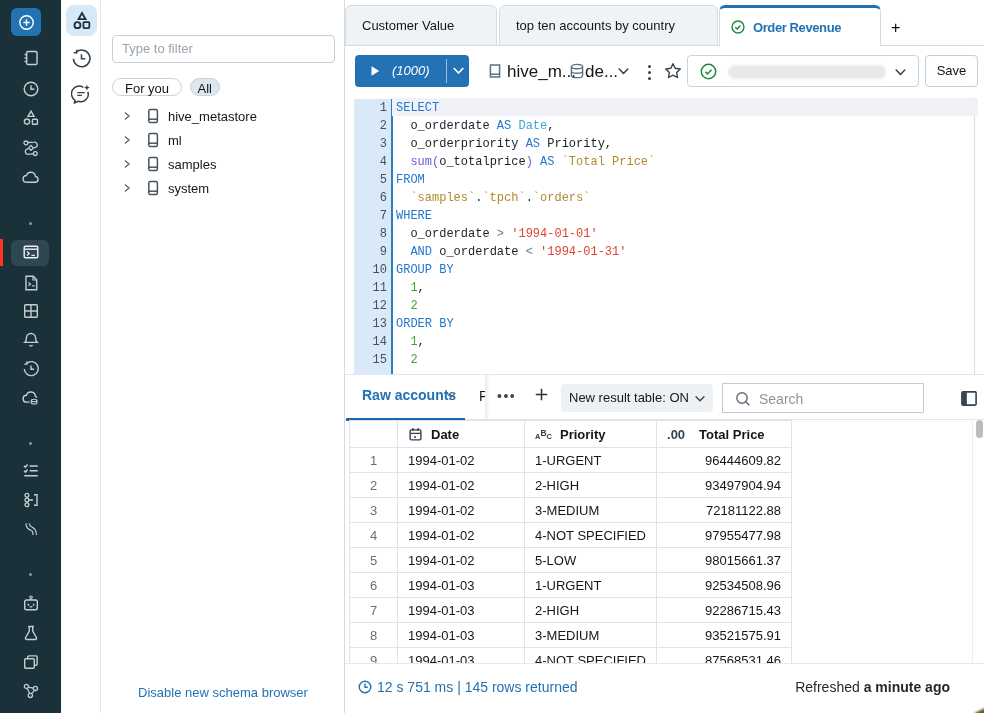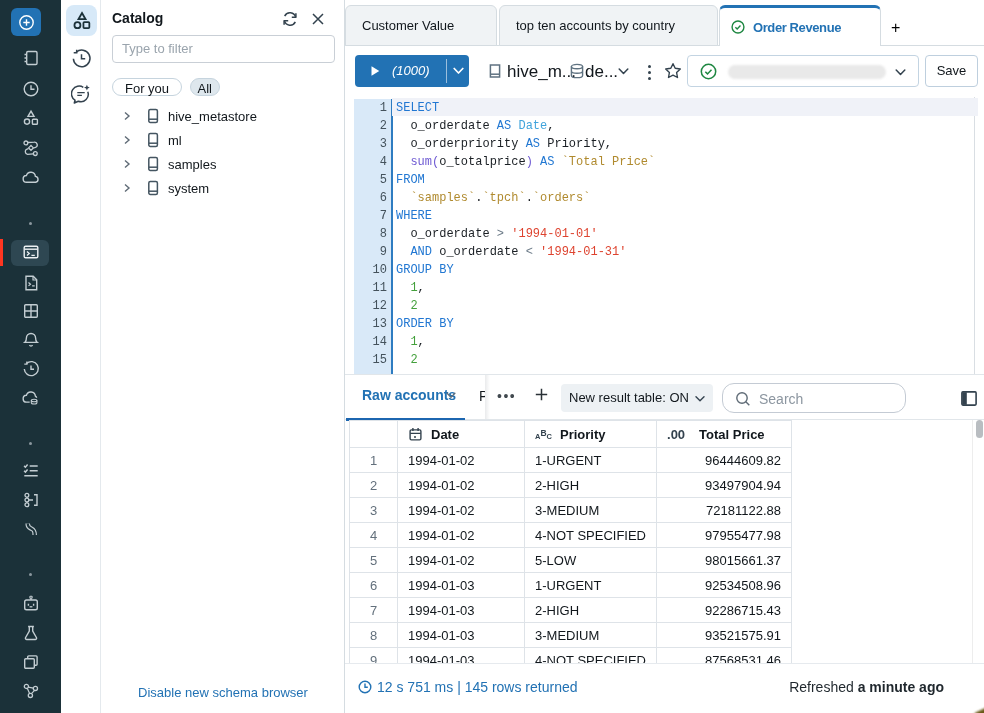--- a/index.html
+++ b/index.html
@@ -83,38 +83,38 @@
 .bt { color:#B08A2E; } .str { color:#DE432F; } .num { color:#44A03C; }
 .op { color:#6B7A87; }
 
 
 .rtool { position:absolute; left:0; top:374px; width:639px; height:46px; background:#fff;
   border-top:1px solid #E1E6EA; border-bottom:1px solid #E1E6EA; }
 .rtab { position:absolute; left:17px; top:12px; font-size:14px; color:#2272B4; font-weight:bold; }
 .rtab-underline { position:absolute; left:1px; top:43px; width:119px; height:3px; background:#1C66B0; }
 .newres { position:absolute; left:216px; top:9px; height:28px; line-height:28px;
   background:#EDF1F4; border-radius:4px; padding:0 8px; font-size:13px; color:#11171C; }
-.rsearch { position:absolute; left:377px; top:8px; width:184px; height:30px;
-  border:1px solid #C4CBD4; border-radius:12px; background:#fff; }
+.rsearch { position:absolute; left:377px; top:8px; width:202px; height:30px;
+  border:1px solid #C4CBD4; border-radius:0; background:#fff; }
 .rsearch span { position:absolute; left:36px; top:7px; font-size:14px; color:#8C96A0; }
 
 
 .rtable { position:absolute; left:4px; top:420px; width:445px; height:243px; overflow:hidden;
   font-size:13px; color:#11171C; }
 .rtable table { border-collapse:collapse; table-layout:fixed; }
 .rtable th, .rtable td { border:1px solid #DEE3E8; padding:0 10px; height:25px;
   white-space:nowrap; overflow:hidden; }
 .rtable th { height:27px; font-weight:bold; text-align:left; background:#fff; }
 .hdr-ic { vertical-align:-3px; margin-right:8px; }
 .rtable td.rn { color:#63707C; text-align:center; padding:0; }
 .rtable td.pr { text-align:right; }
 .footer { position:absolute; left:0; top:663px; width:639px; height:46px; background:#fff;
   border-top:1px solid #E6EAEE; }
 .fstat { position:absolute; left:13px; top:15px; font-size:14px; color:#2272B4; }
-.frefresh { position:absolute; right:40px; top:15px; font-size:14px; color:#1F272D; }
+.frefresh { position:absolute; right:34px; top:15px; font-size:14px; color:#1F272D; }
 .vscroll { position:absolute; left:631px; top:420px; width:7px; height:18px;
   background:#B9BDC1; border-radius:3.5px; }
 .vtrack { position:absolute; left:627px; top:420px; width:1px; height:243px; background:#EDEDED; }
 </style>
 </head>
 <body>
 <div class="app">
   <div class="navrail" id="navrail">
     <div class="newbtn">
         <svg width="17" height="17" viewBox="0 0 17 17">
@@ -231,31 +231,20 @@
         <path d="M5.7 1.7 v3 h-3" fill="none" stroke="#33424E" stroke-width="1.5"></path>
         <path d="M10.5 6.3 v4.5 h3.7" fill="none" stroke="#33424E" stroke-width="1.5"></path>
       </svg>
     <svg style="position:absolute;left:10px;top:84px;" width="21" height="21" viewBox="0 0 21 21">
         <path d="M12.3 3.3 A7.4 7.4 0 1 0 4 16.2 L3.3 19 L7.3 17.3 A7.4 7.4 0 0 0 16.75 7.7" fill="none" stroke="#33424E" stroke-width="1.5" stroke-linejoin="round"></path>
         <path d="M6.3 8.6 h7.4 M6.3 11.4 h4.6" stroke="#33424E" stroke-width="1.4"></path>
         <path d="M15.9 0.7 l0.85 2.05 2.05 0.85 -2.05 0.85 -0.85 2.05 -0.85 -2.05 -2.05 -0.85 2.05 -0.85 z" fill="#33424E" stroke="none"></path>
       </svg>
   </div>
   <div class="catalog">
-    <div class="cat-head">
-      <span class="cat-title">Catalog</span>
-      <svg style="position:absolute;right:36px;top:2px;" width="16" height="16" viewBox="0 0 16 16">
-          <path d="M13.6 6.3 a5.8 5.8 0 0 0 -10.9 -1.2 M2.4 9.7 a5.8 5.8 0 0 0 10.9 1.2" fill="none" stroke="#33424E" stroke-width="1.5"></path>
-          <path d="M13.9 2.2 v4.1 h-4.1" fill="none" stroke="#33424E" stroke-width="1.5" stroke-linejoin="round"></path>
-          <path d="M2.1 13.8 v-4.1 h4.1" fill="none" stroke="#33424E" stroke-width="1.5" stroke-linejoin="round"></path>
-        </svg>
-      <svg style="position:absolute;right:8px;top:2px;" width="16" height="16" viewBox="0 0 16 16">
-          <path d="M3 3 L13 13 M13 3 L3 13" stroke="#33424E" stroke-width="1.5"></path>
-        </svg>
-    </div>
     <div class="cat-filter">Type to filter</div>
     <div style="position:absolute;left:11px;top:78px;">
       <span class="pill out">For you</span>
       <span class="pill fill" style="margin-left:3px;">All</span>
     </div>
     <div class="tree" id="tree">
       <div class="tree-row"><svg class="chev" viewBox="0 0 10 10">
             <path d="M3 1.5 L7 5 L3 8.5" fill="none" stroke="#5F6B76" stroke-width="1.4"></path>
           </svg><svg class="bicon" width="16" height="16" viewBox="0 0 16 16">
             <rect x="3.8" y="1.6" width="8.6" height="12.8" rx="1.5" fill="none" stroke="#445561" stroke-width="1.5"></rect>

